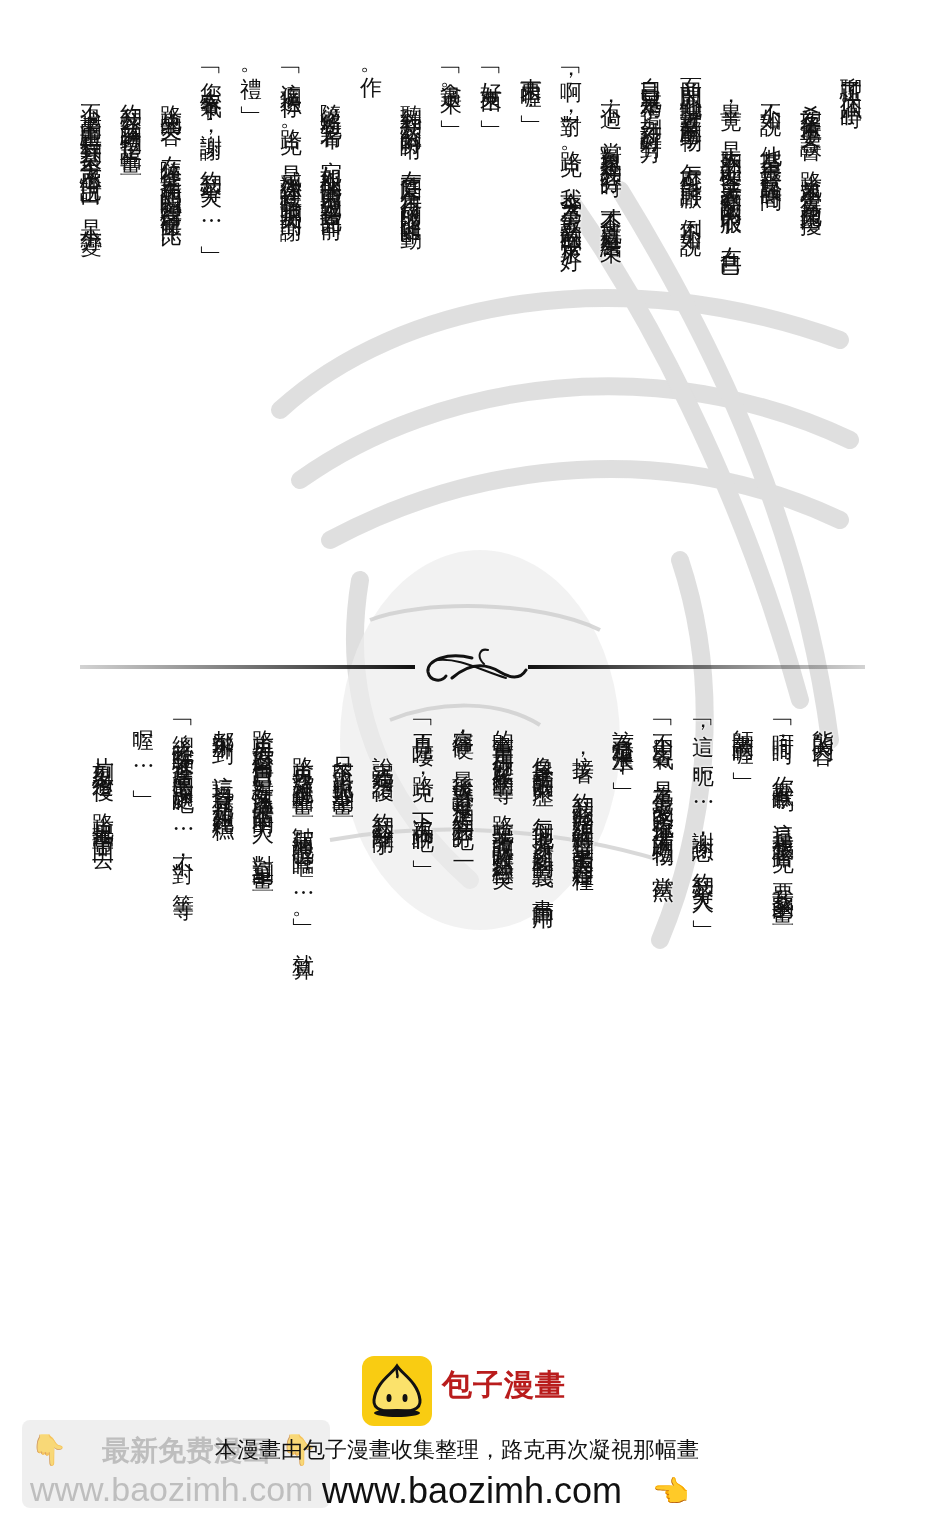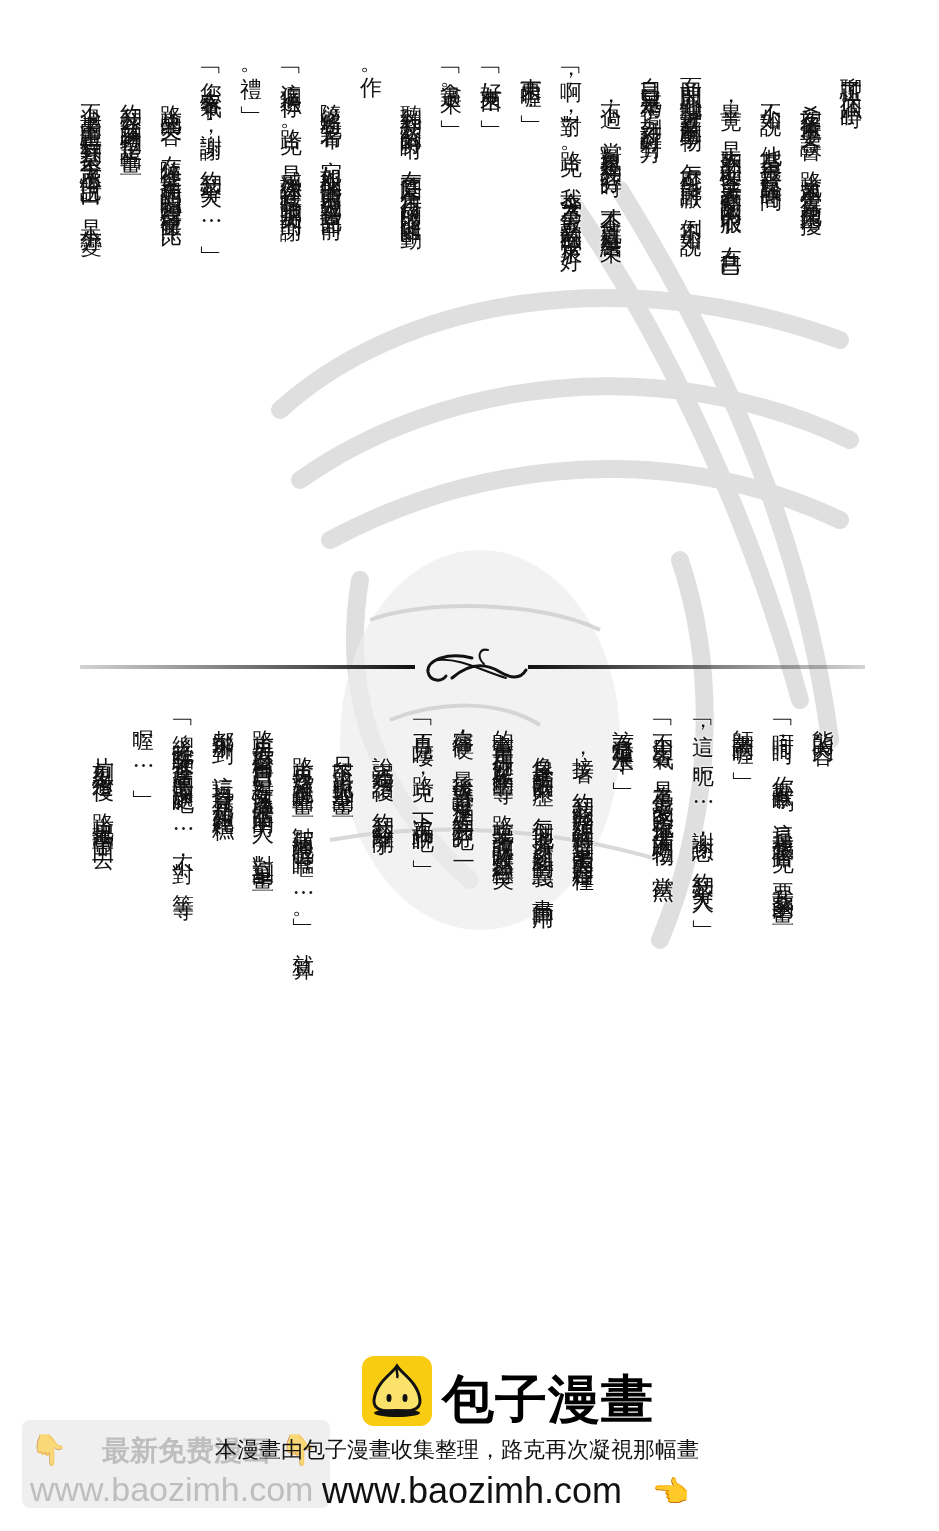--- a/index.html
+++ b/index.html
@@ -7,21 +7,21 @@
          font-family: "DejaVu Serif", "Liberation Serif", serif; color: #111; }
   .art { position: absolute; left: 240px; top: 180px; width: 620px; height: 800px;
          pointer-events: none; }
   .col { position: absolute; writing-mode: vertical-rl; text-orientation: upright;
          font-size: 22px; line-height: 26px; letter-spacing: 4.9px; white-space: nowrap;
          text-shadow: 0 0 3px #fff, 0 0 3px #fff; }
   .divider { position: absolute; left: 80px; top: 648px; width: 785px; height: 40px; }
   .logo-box { position: absolute; left: 362px; top: 1356px; width: 70px; height: 70px;
               background: #f9cc12; border-radius: 12px; }
   .brand { position: absolute; left: 442px; top: 1365px; font-family: "DejaVu Sans", sans-serif;
-           font-size: 52px; font-weight: bold; color: #000000; letter-spacing: 1px; }
+           font-size: 30px; font-weight: bold; color: #b91c1c; letter-spacing: 1px; }
   .notice { position: absolute; left: 215px; top: 1435px; font-family: "DejaVu Sans", sans-serif;
             font-size: 22px; color: #111; }
   .site { position: absolute; left: 322px; top: 1470px; font-family: "Liberation Sans", sans-serif;
           font-size: 36px; color: #111; }
   .hand { position: absolute; font-size: 30px; color: #f2b21d; font-family: "DejaVu Sans", sans-serif; }
   .wm-box { position: absolute; left: 22px; top: 1420px; width: 308px; height: 88px;
             background: rgba(225,225,225,0.55); border-radius: 8px; }
   .wm-line1 { position: absolute; left: 75px; top: 1432px; font-family: "DejaVu Sans", sans-serif;
               font-size: 28px; font-weight: bold; color: rgba(150,150,150,0.55); margin-left: 27px; }
   .wm-line2 { position: absolute; left: 30px; top: 1470px; font-family: "Liberation Sans", sans-serif;

